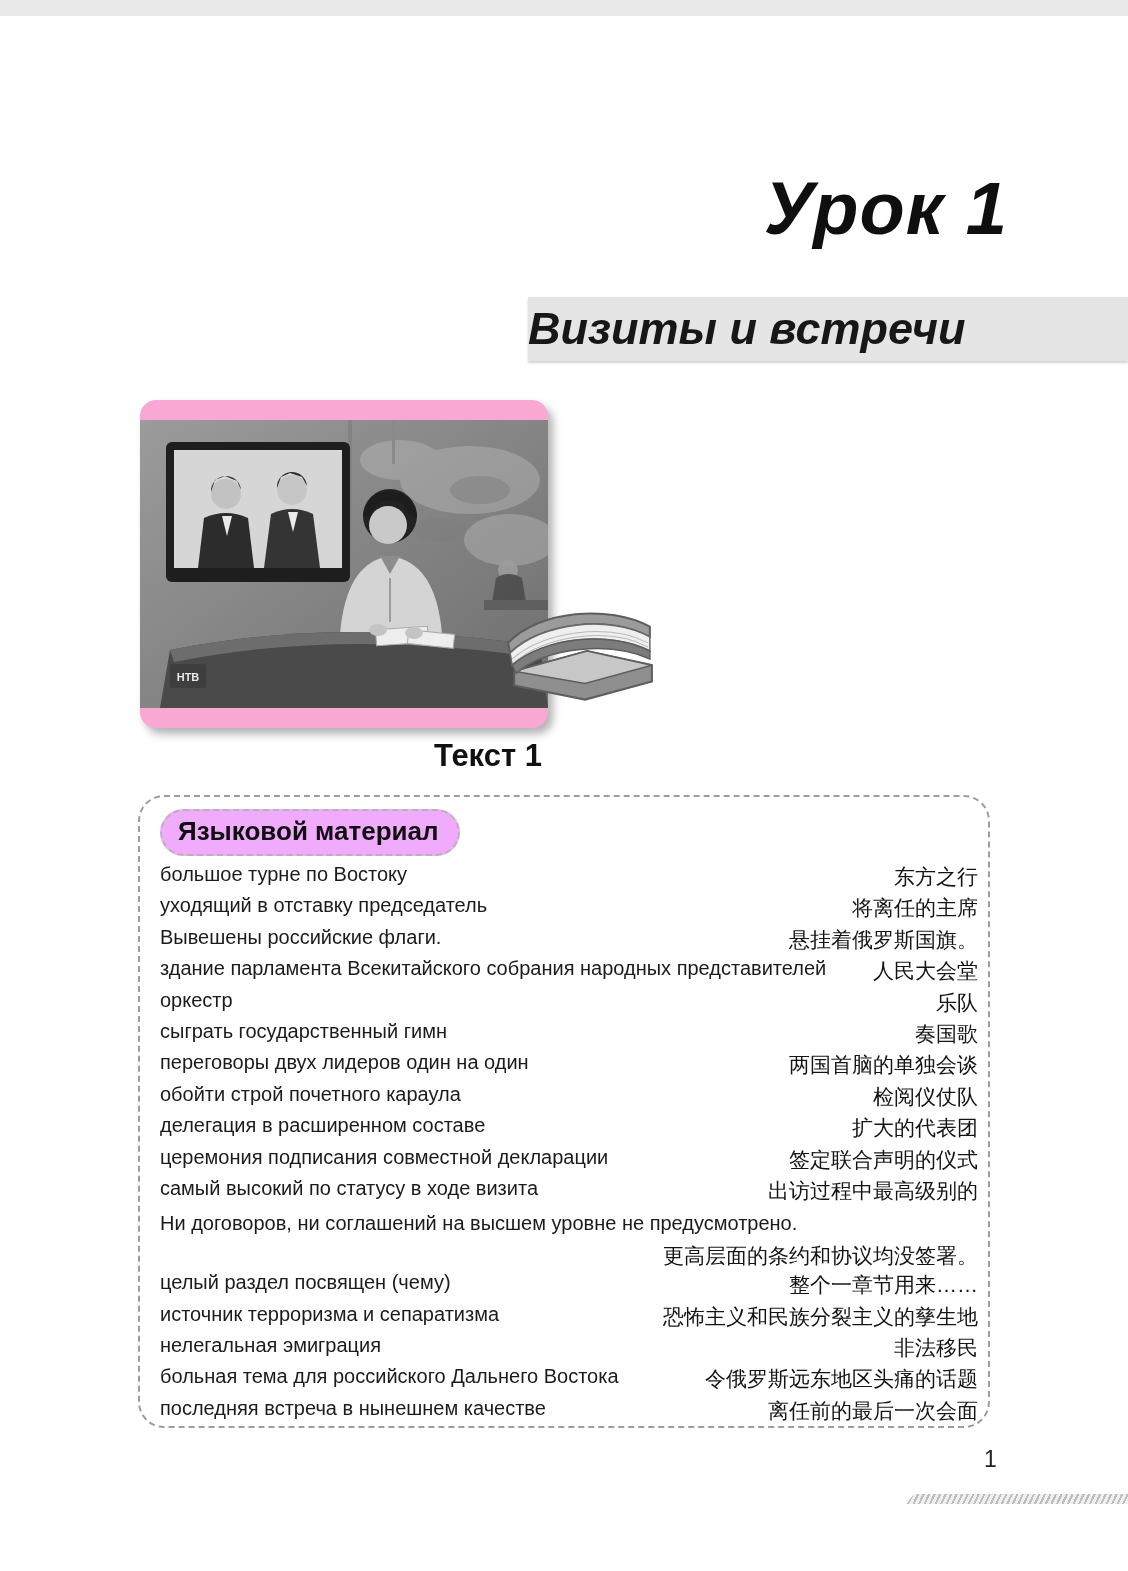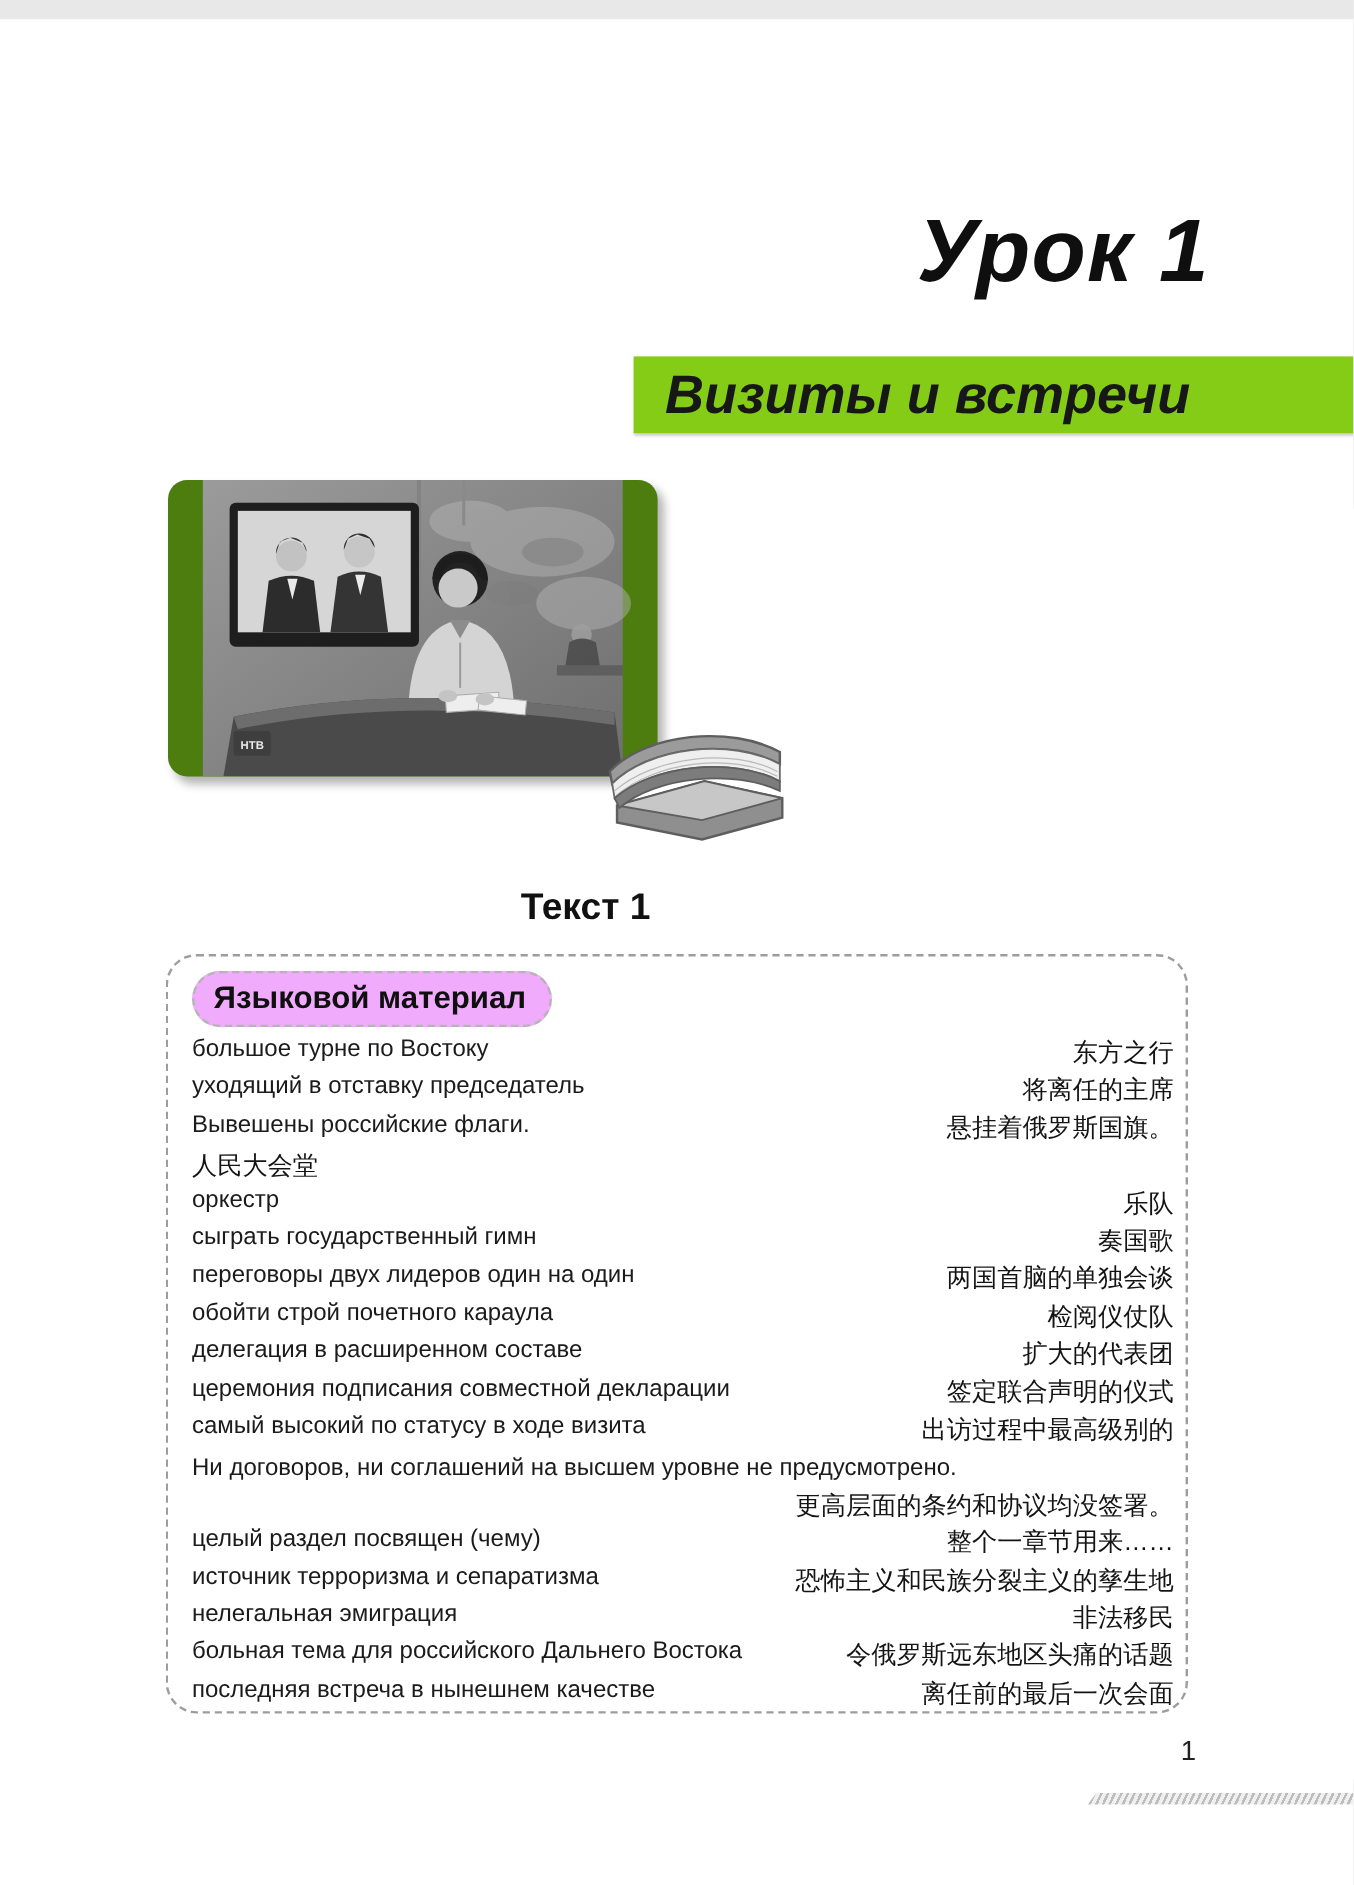--- a/index.html
+++ b/index.html
@@ -12,35 +12,35 @@
     margin:16px auto;
   }
   
   .lesson-title{
     position:absolute;top:150px;right:120px;
     font-size:74px;font-weight:bold;font-style:italic;
     color:#0f0f0f;letter-spacing:1px;white-space:nowrap;
   }
   .banner{
     position:absolute;top:281px;left:528px;right:0;height:64px;
-    background:#84cc16;
-    display:flex;align-items:center;justify-content:center;
+    background:#e5e5e5;
+    display:flex;align-items:center;justify-content:flex-start;
     padding-right:110px;box-sizing:border-box;
     box-shadow:0 2px 2px rgba(0,0,0,0.18);
   }
   .banner-title{
     font-size:45px;font-weight:bold;font-style:italic;
     color:#171717;white-space:nowrap;
   }
   
   .photo{
-    position:absolute;top:384px;left:140px;width:408px;height:247px;
+    position:absolute;top:384px;left:140px;width:408px;height:328px;
     border-radius:16px;overflow:hidden;
     box-shadow:5px 6px 8px rgba(0,0,0,0.30);
-    background:#4d7c0f;
+    background:#f9a8d4;
   }
   .photo svg{display:block;width:100%;height:100%;}
   .book{
     position:absolute;top:576px;left:498px;width:162px;height:120px;z-index:3;
   }
   .book svg{display:block;width:100%;height:100%;}
   
   .section-title{
     position:absolute;top:722px;left:0;width:976px;
     text-align:center;font-size:31px;font-weight:bold;color:#111;
@@ -194,20 +194,21 @@
     <span class="ru">уходящий в отставку председатель</span>
     <span class="zh">将离任的主席</span>
   </div>
 
   <div class="vocab-row">
     <span class="ru">Вывешены российские флаги.</span>
     <span class="zh">悬挂着俄罗斯国旗。</span>
   </div>
 
   <div class="vocab-row">
+    <span class="ru">здание парламента Всекитайского собрания народных представителей</span>
     <span class="zh">人民大会堂</span>
   </div>
 
   <div class="vocab-row">
     <span class="ru">оркестр</span>
     <span class="zh">乐队</span>
   </div>
 
   <div class="vocab-row">
     <span class="ru">сыграть  государственный гимн</span>

